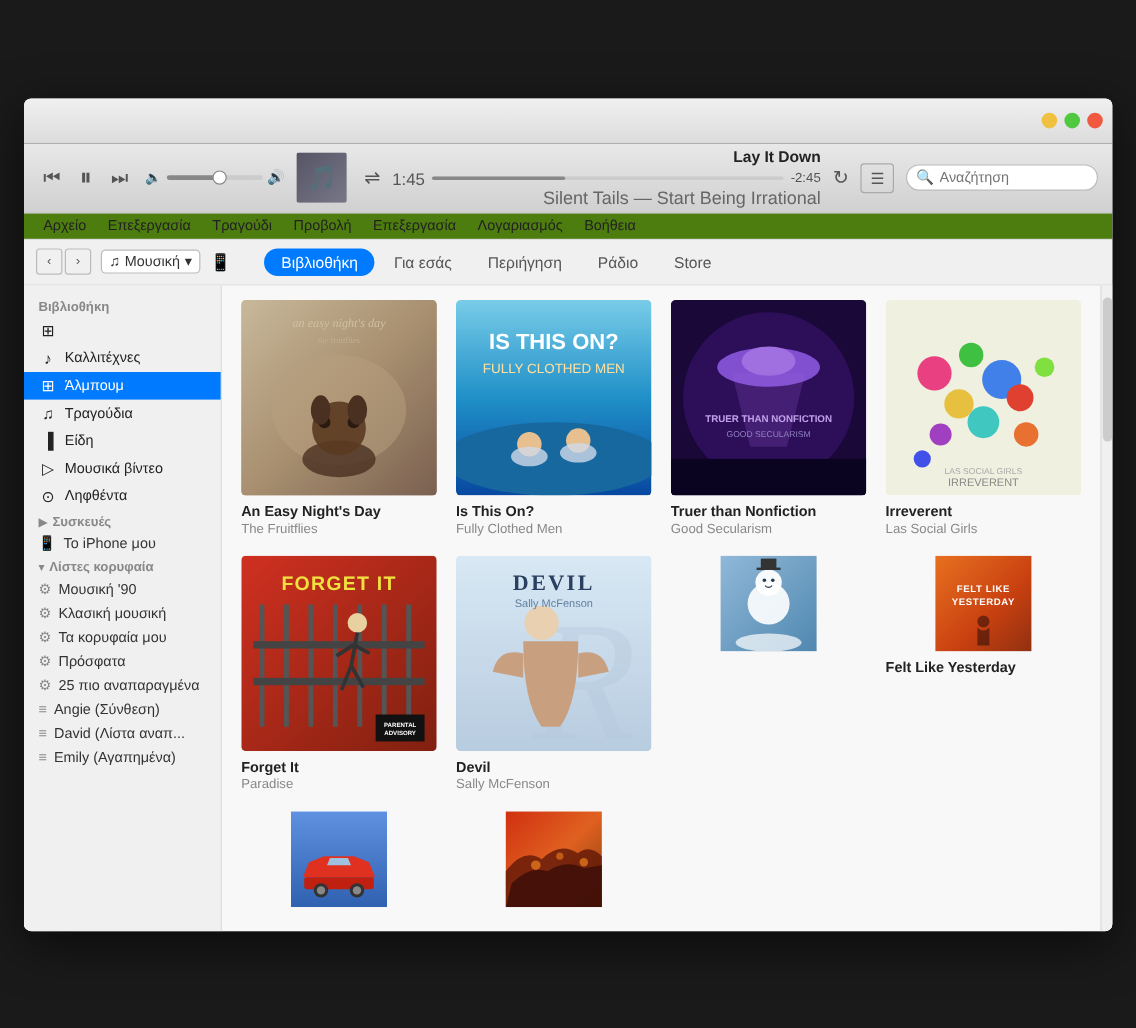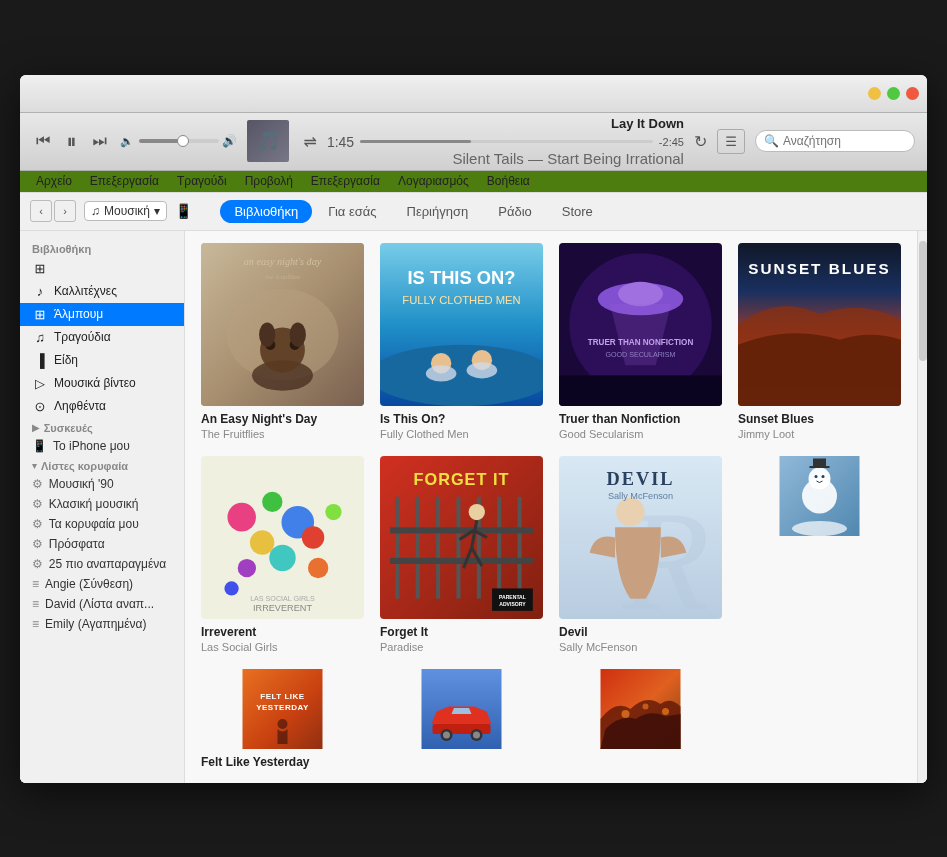--- a/index.html
+++ b/index.html
@@ -637,42 +637,20 @@
               <rect x="0" y="130" width="160" height="30" fill="#0a0420"></rect>
 
               <text x="80" y="100" text-anchor="middle" font-size="8" fill="#c0a0e8" font-family="Arial" font-weight="bold">TRUER THAN NONFICTION</text>
               <text x="80" y="112" text-anchor="middle" font-size="7" fill="#9080c0" font-family="Arial">GOOD SECULARISM</text>
             </svg>
           </div>
           <div class="album-title">Truer than Nonfiction</div>
           <div class="album-artist">Good Secularism</div>
         </div>
 
-        <div class="album-card">
-          <div class="album-cover">
-            <svg viewBox="0 0 160 160" width="100%" height="100%">
-              <defs>
-                <linearGradient id="bg4" x1="0%" y1="0%" x2="0%" y2="100%">
-                  <stop offset="0%" style="stop-color:#101828"></stop>
-                  <stop offset="30%" style="stop-color:#1a3060"></stop>
-                  <stop offset="65%" style="stop-color:#c04020"></stop>
-                  <stop offset="100%" style="stop-color:#e08040"></stop>
-                </linearGradient>
-              </defs>
-              <rect width="160" height="160" fill="url(#bg4)"></rect>
-
-              <path d="M0,80 Q40,50 80,70 Q120,55 160,75 L160,160 L0,160 Z" fill="#8a3010" opacity="0.8"></path>
-              <path d="M0,100 Q50,80 100,95 Q130,85 160,95 L160,160 L0,160 Z" fill="#602008" opacity="0.9"></path>
-
-              <text x="80" y="30" text-anchor="middle" font-size="15" font-weight="900" fill="white" font-family="Arial" letter-spacing="2">SUNSET BLUES</text>
-            </svg>
-          </div>
-          <div class="album-title">Sunset Blues</div>
-          <div class="album-artist">Jimmy Loot</div>
-        </div>
 
         <div class="album-card">
           <div class="album-cover">
             <svg viewBox="0 0 160 160" width="100%" height="100%">
               <rect width="160" height="160" fill="#f0f0e0"></rect>
 
               <circle cx="40" cy="60" r="14" fill="#e84080"></circle>
               <circle cx="70" cy="45" r="10" fill="#40c040"></circle>
               <circle cx="95" cy="65" r="16" fill="#4080e8"></circle>
               <circle cx="60" cy="85" r="12" fill="#e8c040"></circle>

